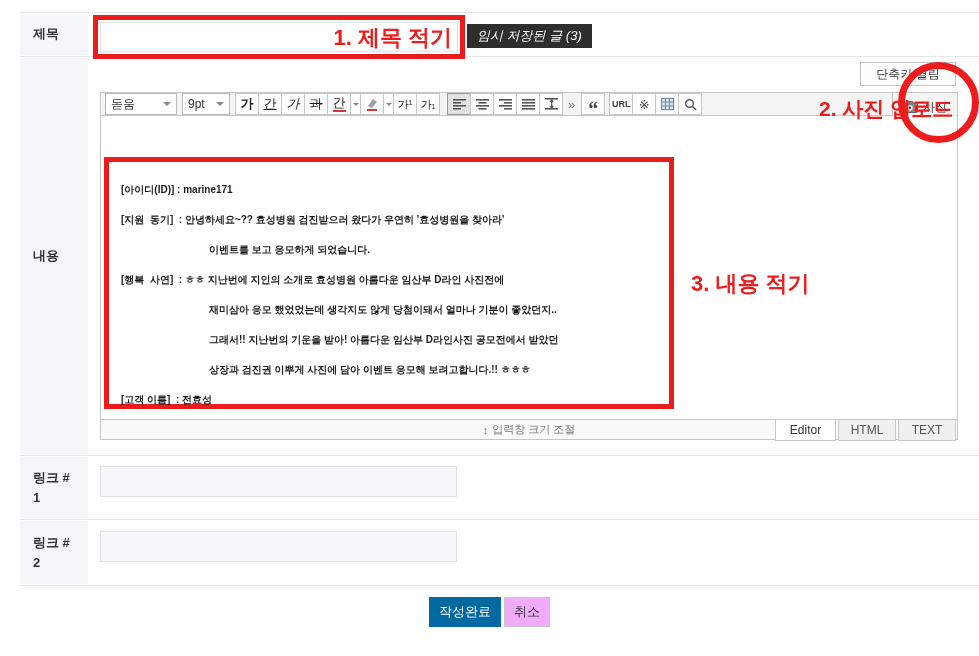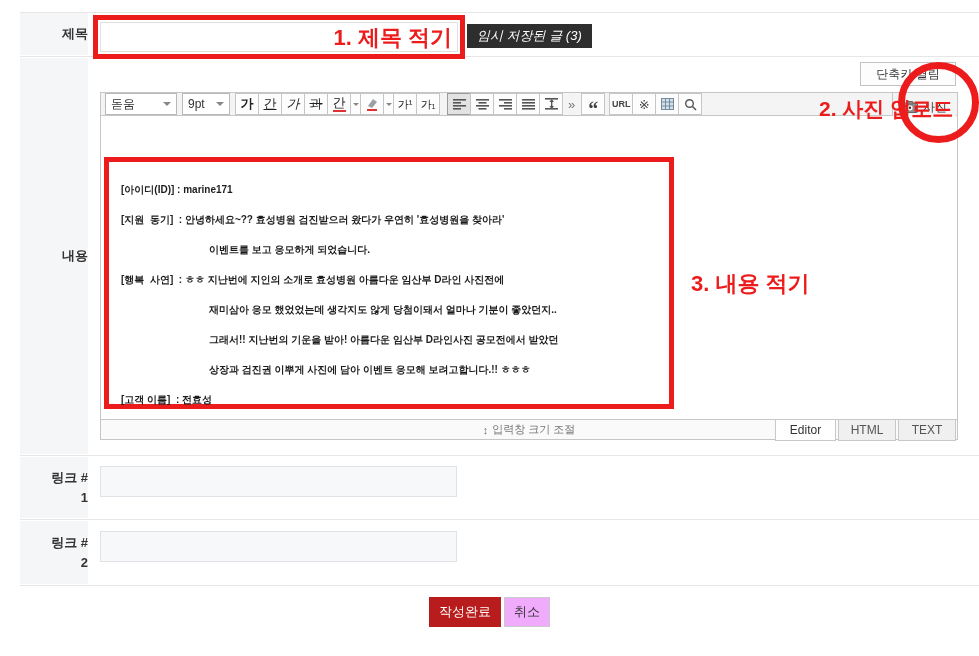--- a/index.html
+++ b/index.html
@@ -9,21 +9,21 @@
     --tbborder:#c6c6c6;
   }
   *{margin:0;padding:0;box-sizing:border-box;}
   body{background:#fff;font-family:"Liberation Sans","DejaVu Sans",sans-serif;}
   .page{position:relative;width:979px;height:656px;background:#fff;overflow:hidden;}
 
   .sep{position:absolute;left:20px;width:959px;height:1px;background:var(--rowline);}
 
   .label-cell{position:absolute;left:20px;width:68px;background:var(--cellbg);
     display:flex;flex-direction:column;justify-content:center;padding-left:13px;
-    font-size:13px;font-weight:bold;color:#333;line-height:20px;align-items:flex-end;}
+    font-size:13px;font-weight:bold;color:#333;line-height:20px;}
 
   
   .title-anno{position:absolute;left:93px;top:15px;width:372px;height:44px;
     border:5px solid var(--red);background:#fff;z-index:5;}
   .title-input{position:absolute;left:2px;top:2px;width:358px;height:30px;
     border:1px solid #e0e0e0;background:#fff;font-size:13px;padding:0 6px;outline:none;}
   .title-anno-label{position:absolute;right:8px;top:3px;color:var(--red);
     font-size:22px;font-weight:bold;white-space:nowrap;}
   .drafts-tip{position:absolute;left:467px;top:24px;height:24px;line-height:24px;
     padding:0 10px;background:#2e2e2e;color:#fff;font-size:13px;white-space:nowrap;font-style:italic;}
@@ -82,21 +82,21 @@
   .tab.active{background:#fff;color:#333;width:61px;}
 
   .highlight-circle{position:absolute;left:898px;top:62px;width:81px;height:81px;
     border:7px solid var(--red);border-radius:50%;z-index:30;pointer-events:none;}
 
   .link-input{position:absolute;left:100px;width:357px;height:31px;background:#f7f8fa;
     border:1px solid #dfe3e8;font-size:13px;padding:0 8px;outline:none;}
 
   .btn-row{position:absolute;left:0;top:597px;width:979px;display:flex;
     justify-content:center;gap:3px;}
-  .submit-btn{min-width:58px;height:30px;background:#b91c1c;color:#fff;border:none;
+  .submit-btn{min-width:58px;height:30px;background:#0369a1;color:#fff;border:none;
     font-size:13px;padding:0 10px;cursor:pointer;font-family:inherit;}
   .cancel-btn{min-width:40px;height:30px;background:#f0abfc;color:#333;
     border:1px solid #c9c9c9;font-size:13px;padding:0 9px;cursor:pointer;font-family:inherit;}
 
   .icon-svg{display:block;}
 </style>
 </head>
 <body>
 
 <div class="page">

